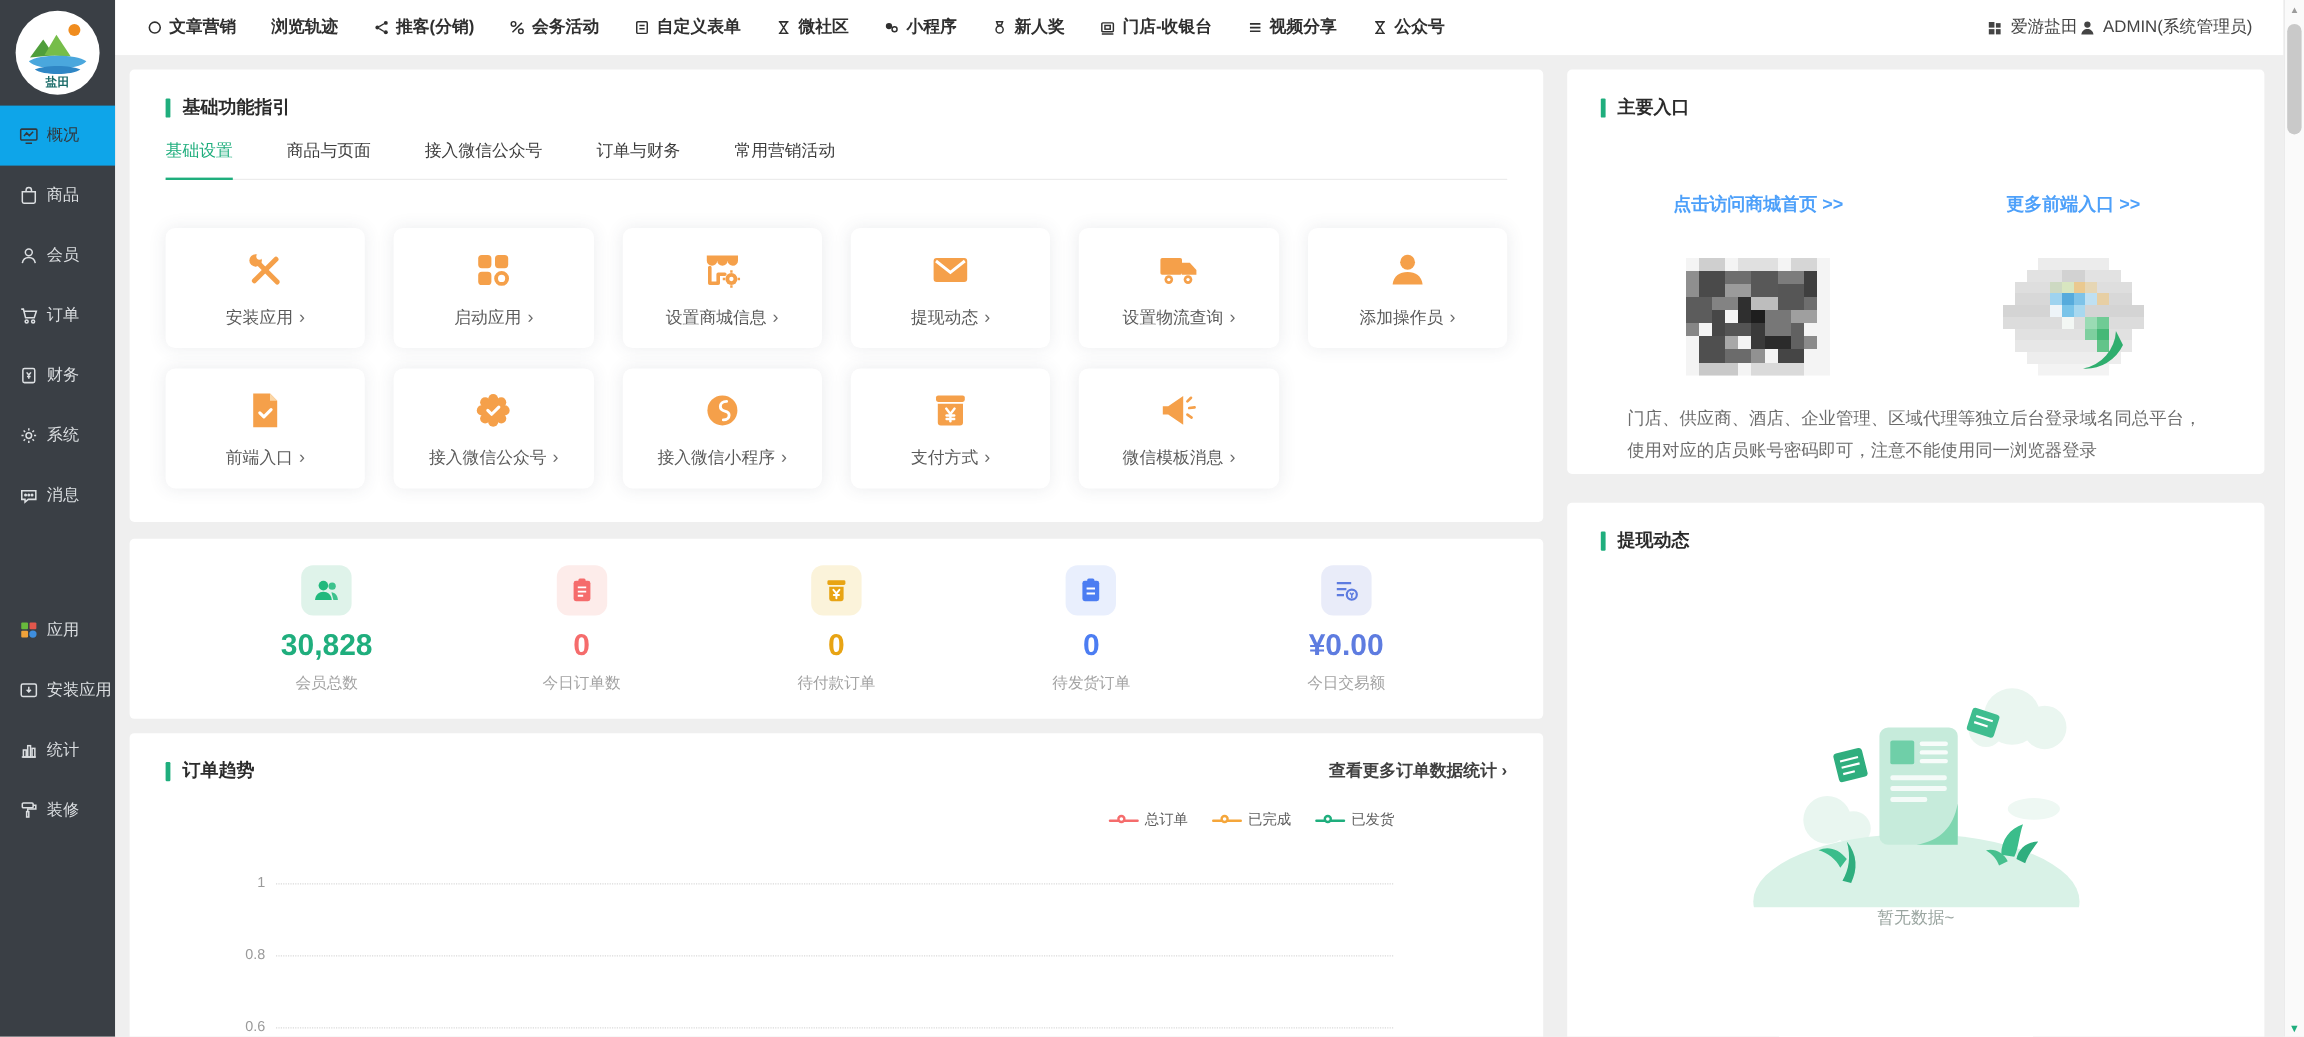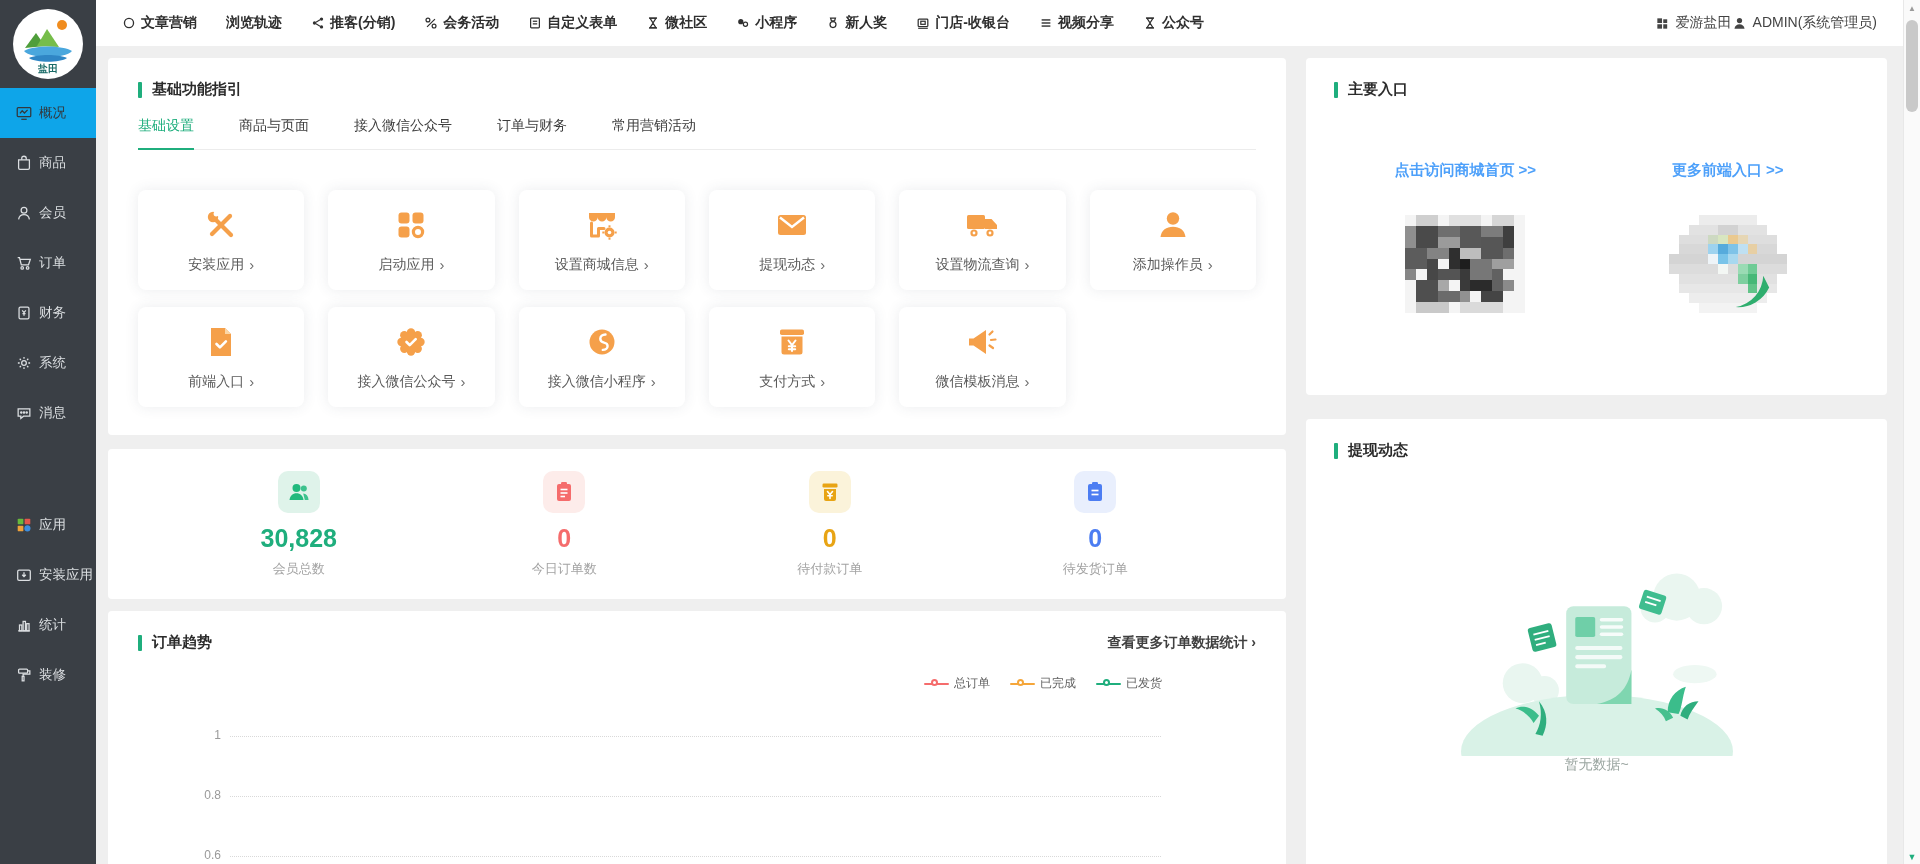--- a/index.html
+++ b/index.html
@@ -547,20 +547,33 @@
                   <rect x="5" y="4" width="14" height="17" rx="2"></rect>
                   <rect x="9" y="2" width="6" height="4" rx="1.3"></rect>
                   <g stroke="#fff" stroke-width="1.7">
                     <line x1="8.5" y1="10.5" x2="15.5" y2="10.5"></line>
                     <line x1="8.5" y1="14.5" x2="15.5" y2="14.5"></line>
                   </g>
                 </svg>
             </div>
             <div class="stat-value fg-blue">0</div>
             <div class="stat-label">待发货订单</div>
+          </div>
+          <div class="stat">
+            <div class="stat-icon bg-indigo">
+              <svg width="24" height="24" viewBox="0 0 24 24" fill="none" stroke="#5e7ce0" stroke-width="1.8">
+                  <line x1="4" y1="6" x2="16" y2="6"></line>
+                  <line x1="4" y1="11" x2="12" y2="11"></line>
+                  <line x1="4" y1="16" x2="10" y2="16"></line>
+                  <circle cx="16.5" cy="15.5" r="4.2"></circle>
+                  <path d="M15 14l1.5 1.8L18 14M16.5 15.8v2.6" stroke-width="1.3"></path>
+                </svg>
+            </div>
+            <div class="stat-value fg-indigo">¥0.00</div>
+            <div class="stat-label">今日交易额</div>
           </div>
         </div>
 
         <div class="card trend-card">
           <div class="trend-head">
             <div class="card-header">
               <i class="hbar"></i>
               <span class="card-title">订单趋势</span>
             </div>
             <span class="trend-more">查看更多订单数据统计 ›</span>
@@ -685,20 +698,21 @@
                     <rect x="8" y="6" width="1" height="1" fill="#46b877"></rect>
                   <rect x="1" y="7" width="10" height="1" fill="#e7e7e7"></rect>
                     <rect x="8" y="7" width="1" height="1" fill="#62c489"></rect>
                   <rect x="2" y="8" width="8" height="1" fill="#ededed"></rect>
                   <rect x="3" y="9" width="6" height="1" fill="#f3f3f3"></rect>
                 </g>
                 <path d="M9.6 6.2A3.4 3.4 0 016.8 9.4 3.5 3.5 0 0010.2 7.4z" fill="#2fae6e"></path>
               </svg>
             </div>
           </div>
+          <p class="entry-desc">门店、供应商、酒店、企业管理、区域代理等独立后台登录域名同总平台，使用对应的店员账号密码即可，注意不能使用同一浏览器登录</p>
         </div>
 
         <div class="card withdraw-card">
           <div class="card-header">
             <i class="hbar"></i>
             <span class="card-title">提现动态</span>
           </div>
           <div class="withdraw-body">
             <svg class="illustration" width="290" height="200" viewBox="0 0 320 220">
               <circle cx="248" cy="45" r="26" fill="#eaf6f0"></circle>

